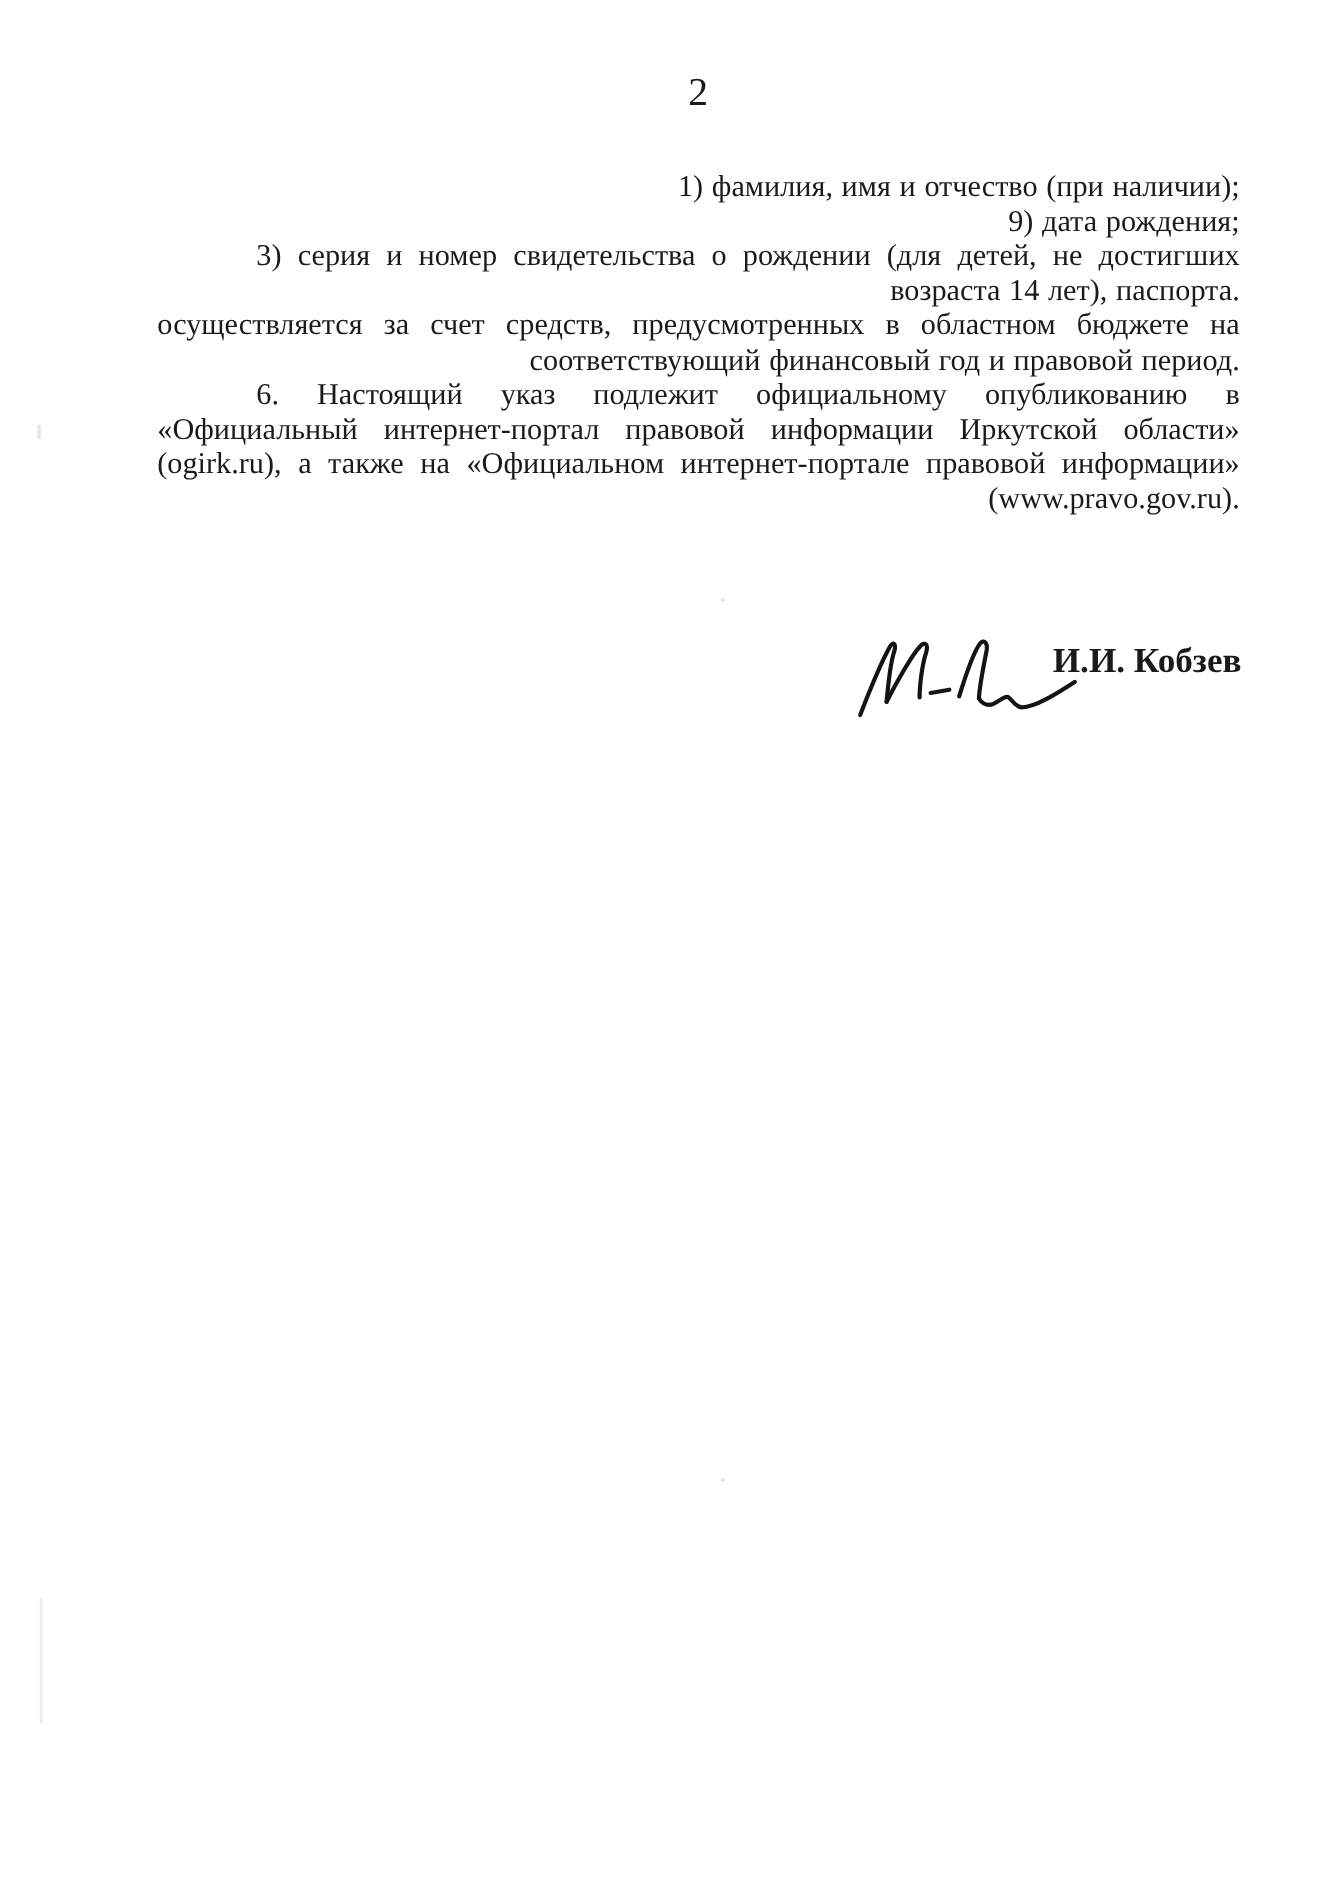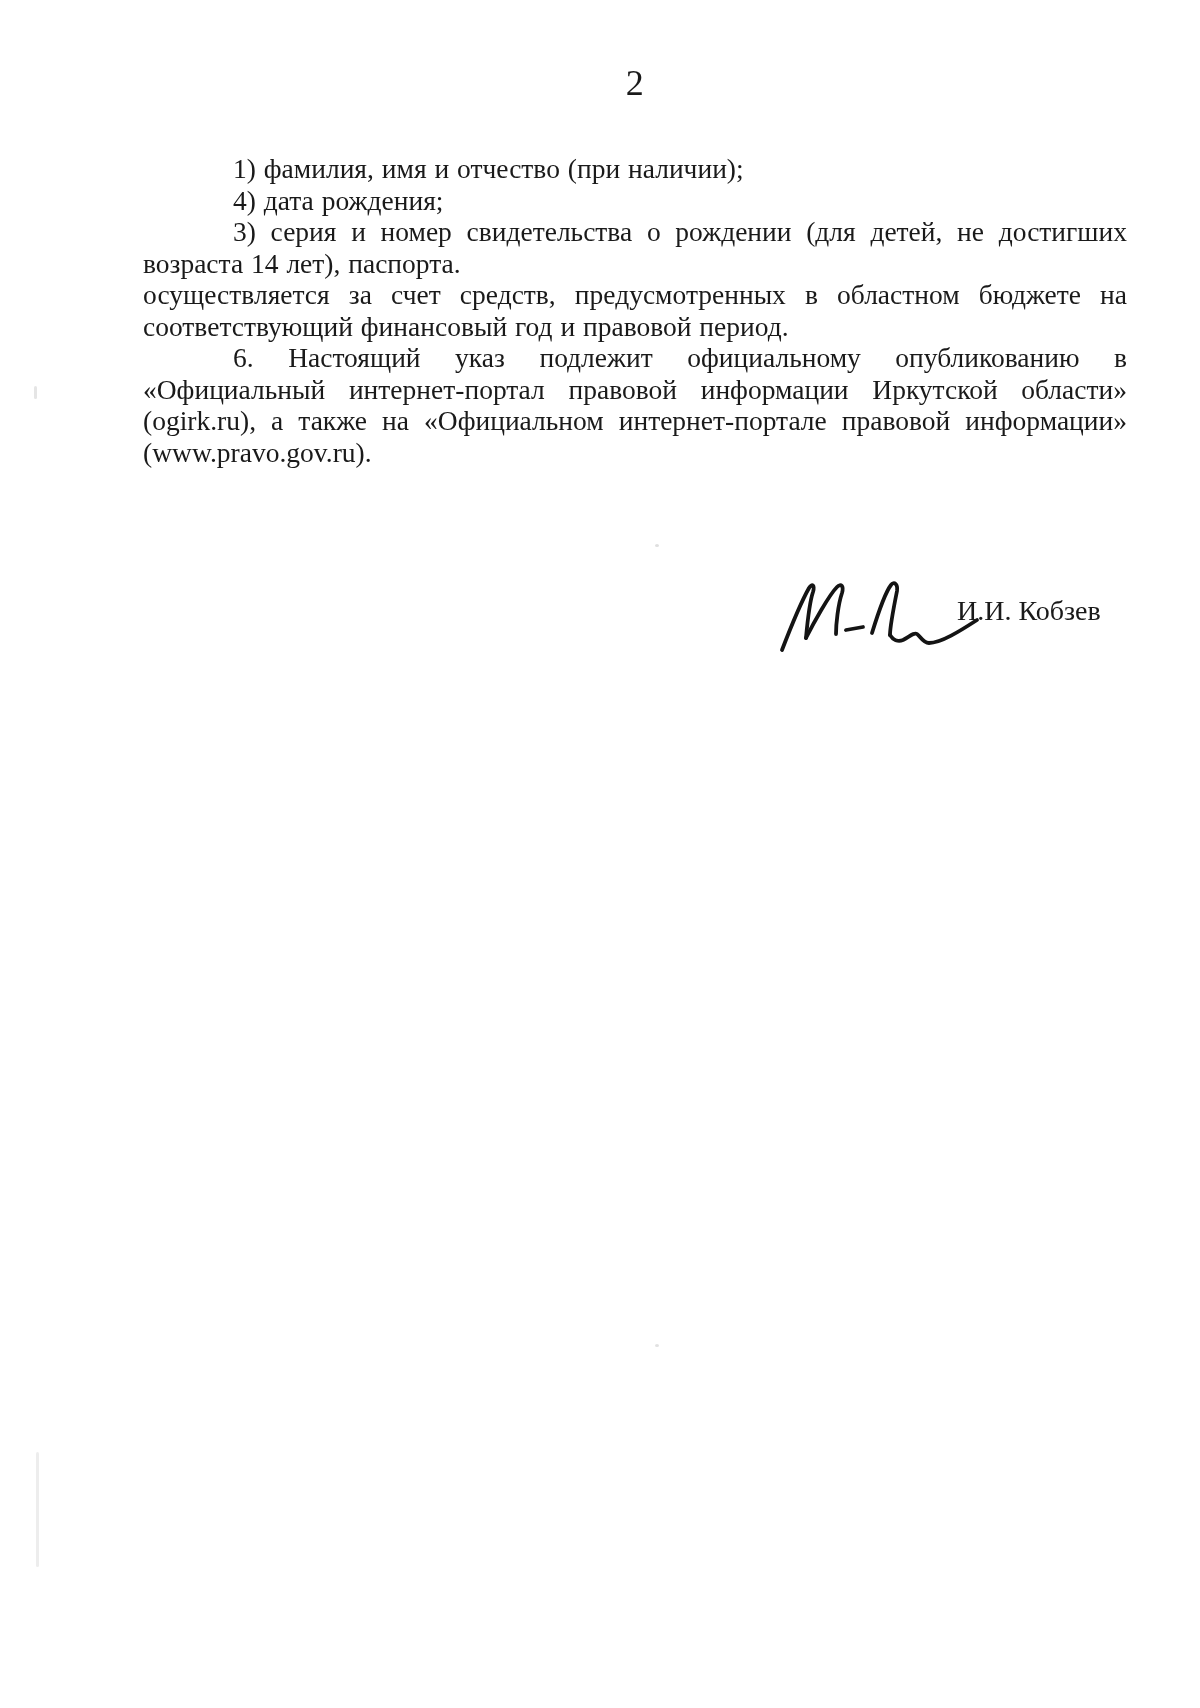--- a/index.html
+++ b/index.html
@@ -24,56 +24,57 @@
   }
   .body-text {
     position: absolute;
     top: 153px;
     left: 143px;
     width: 984px;
     font-size: 27.5px;
     line-height: 31.5px;
     word-spacing: 1px;
   }
-  .line { white-space: normal; text-align: left; }
+  .line { white-space: normal; text-align: right; }
   .line.indent { padding-left: 90px; }
   .line.j { text-align: justify; text-align-last: justify; text-justify: inter-word; }
   .sig-block { position: absolute; left: 0; top: 0; width: 1200px; height: 0; }
   .sig-svg {
     position: absolute;
     left: 770px;
     top: 577px;
     width: 215px;
     height: 82px;
   }
   .sig-name {
     position: absolute;
     left: 957px;
-    top: 596px;
-    font-size: 28px;
+    top: 583px;
+    font-size: 32px;
     line-height: 1.1;
     white-space: nowrap;
+    font-weight: bold;
   }
   
   .artifact { position: absolute; pointer-events: none; }
   .art-edge-1 { left: 34px; top: 386px; width: 3px; height: 13px; background: #cccccc; opacity: .5; border-radius: 2px; }
   .art-edge-2 { left: 36px; top: 1452px; width: 3px; height: 115px; background: #d6d6d6; opacity: .45; border-radius: 2px; }
   .art-dot-1 { left: 655px; top: 544px; width: 4px; height: 3px; background: #c4c4c4; opacity: .55; border-radius: 50%; }
   .art-dot-2 { left: 655px; top: 1344px; width: 4px; height: 3px; background: #c4c4c4; opacity: .5; border-radius: 50%; }
 </style>
 </head>
 <body>
 
 <div class="page">
 
   <div class="pagenum">2</div>
 
   <div class="body-text">
     <div class="line indent">1) фамилия, имя и отчество (при наличии);</div>
-    <div class="line indent">4) дата рождения;</div>
+    <div class="line indent">9) дата рождения;</div>
     <div class="line indent j">3) серия и номер свидетельства о рождении (для детей, не достигших</div>
     <div class="line">возраста 14 лет), паспорта.</div>
     <div class="line j">осуществляется за счет средств, предусмотренных в областном бюджете на</div>
     <div class="line">соответствующий финансовый год и правовой период.</div>
     <div class="line indent j">6. Настоящий указ подлежит официальному опубликованию в</div>
     <div class="line j">«Официальный интернет-портал правовой информации Иркутской области»</div>
     <div class="line j">(ogirk.ru), а также на «Официальном интернет-портале правовой информации»</div>
     <div class="line">(www.pravo.gov.ru).</div>
   </div>
 

